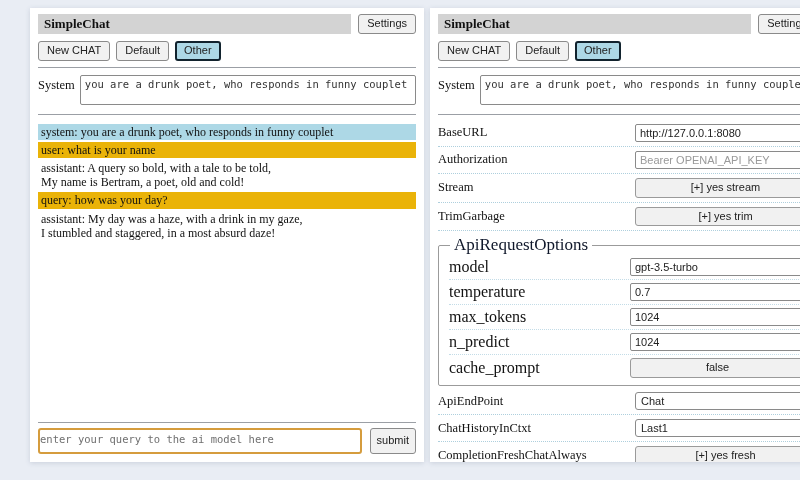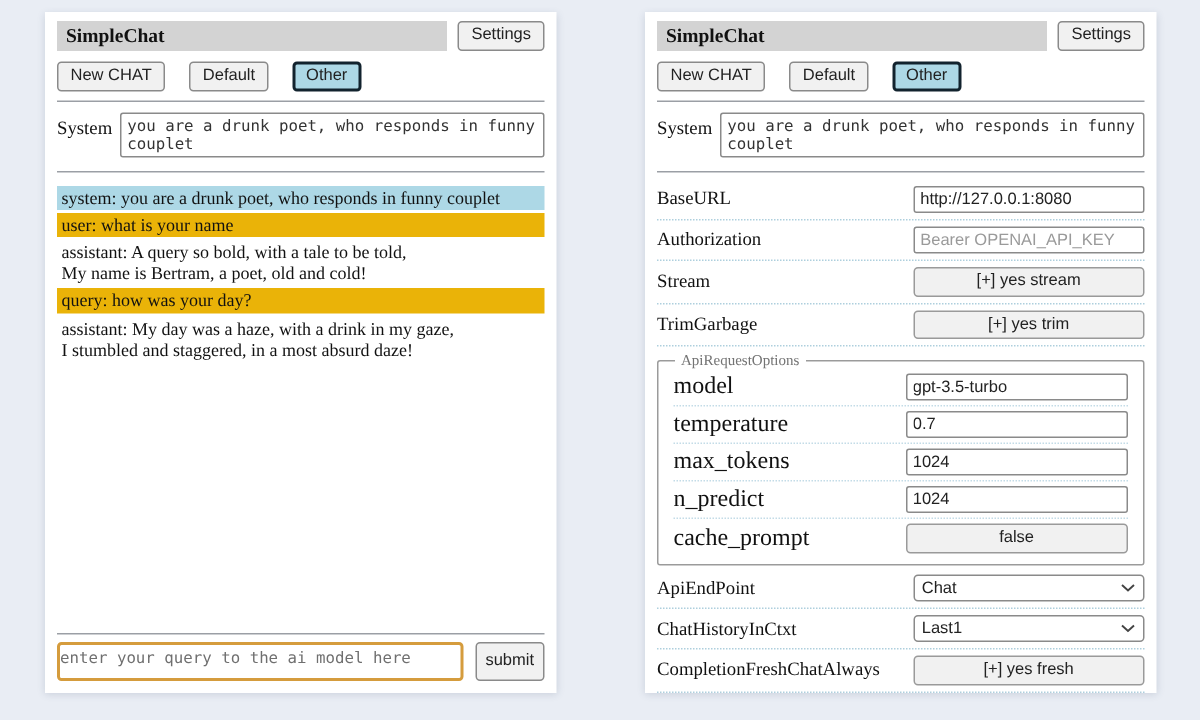--- a/index.html
+++ b/index.html
@@ -6,21 +6,21 @@
   html, body { width: 800px; height: 480px; }
   body {
     background: #e9edf4;
     font-family: "Liberation Serif", serif;
     position: relative;
     overflow: hidden;
   }
   .panel {
     position: absolute;
     top: 8px;
-    width: 341px;
+    width: 394px;
     height: 454px;
     background: #ffffff;
     box-shadow: 0 1px 5px rgba(60,80,110,0.18);
     padding: 6px 8px 8px 8px;
     display: flex;
     flex-direction: column;
     overflow: hidden;
   }
   #panel-left  { left: 30px; }
   #panel-right { left: 430px; }
@@ -39,21 +39,21 @@
     font-family: "Liberation Sans", sans-serif;
     font-size: 11px;
     color: #222;
     background: #f1f1f1;
     border: 1px solid #8a8a8a;
     border-radius: 3px;
     padding: 2px 8px;
     line-height: 1.25;
   }
   
-  .session-row { display: flex; gap: 16px; margin-top: 7px; }
+  .session-row { display: flex; gap: 6px; margin-top: 7px; }
   .session-btn.selected {
     background: #add8e6;
     border: 2px solid #12232e;
     padding: 1px 7px;
   }
   hr.sep {
     border: none;
     border-top: 1px solid #9b9fa5;
     margin: 6px 0 5px 0;
   }
@@ -134,22 +134,22 @@
   }
   .chevron { display: inline-flex; margin-left: 4px; }
 
   fieldset.api-options {
     border: 1px solid #9b9b9b;
     border-radius: 2px;
     margin: 4px 0 2px 0;
     padding: 0 10px 4px 10px;
   }
   fieldset.api-options legend {
-    font-size: 10px;
-    color: #737373;
+    font-size: 17px;
+    color: #0f172a;
     padding: 0 4px;
     margin-left: 1px;
   }
   .fs-row {
     display: grid;
     grid-template-columns: 1fr 1fr;
     align-items: center;
     column-gap: 6px;
     padding: 3px 0;
     border-bottom: 1px dotted #c3dce7;

